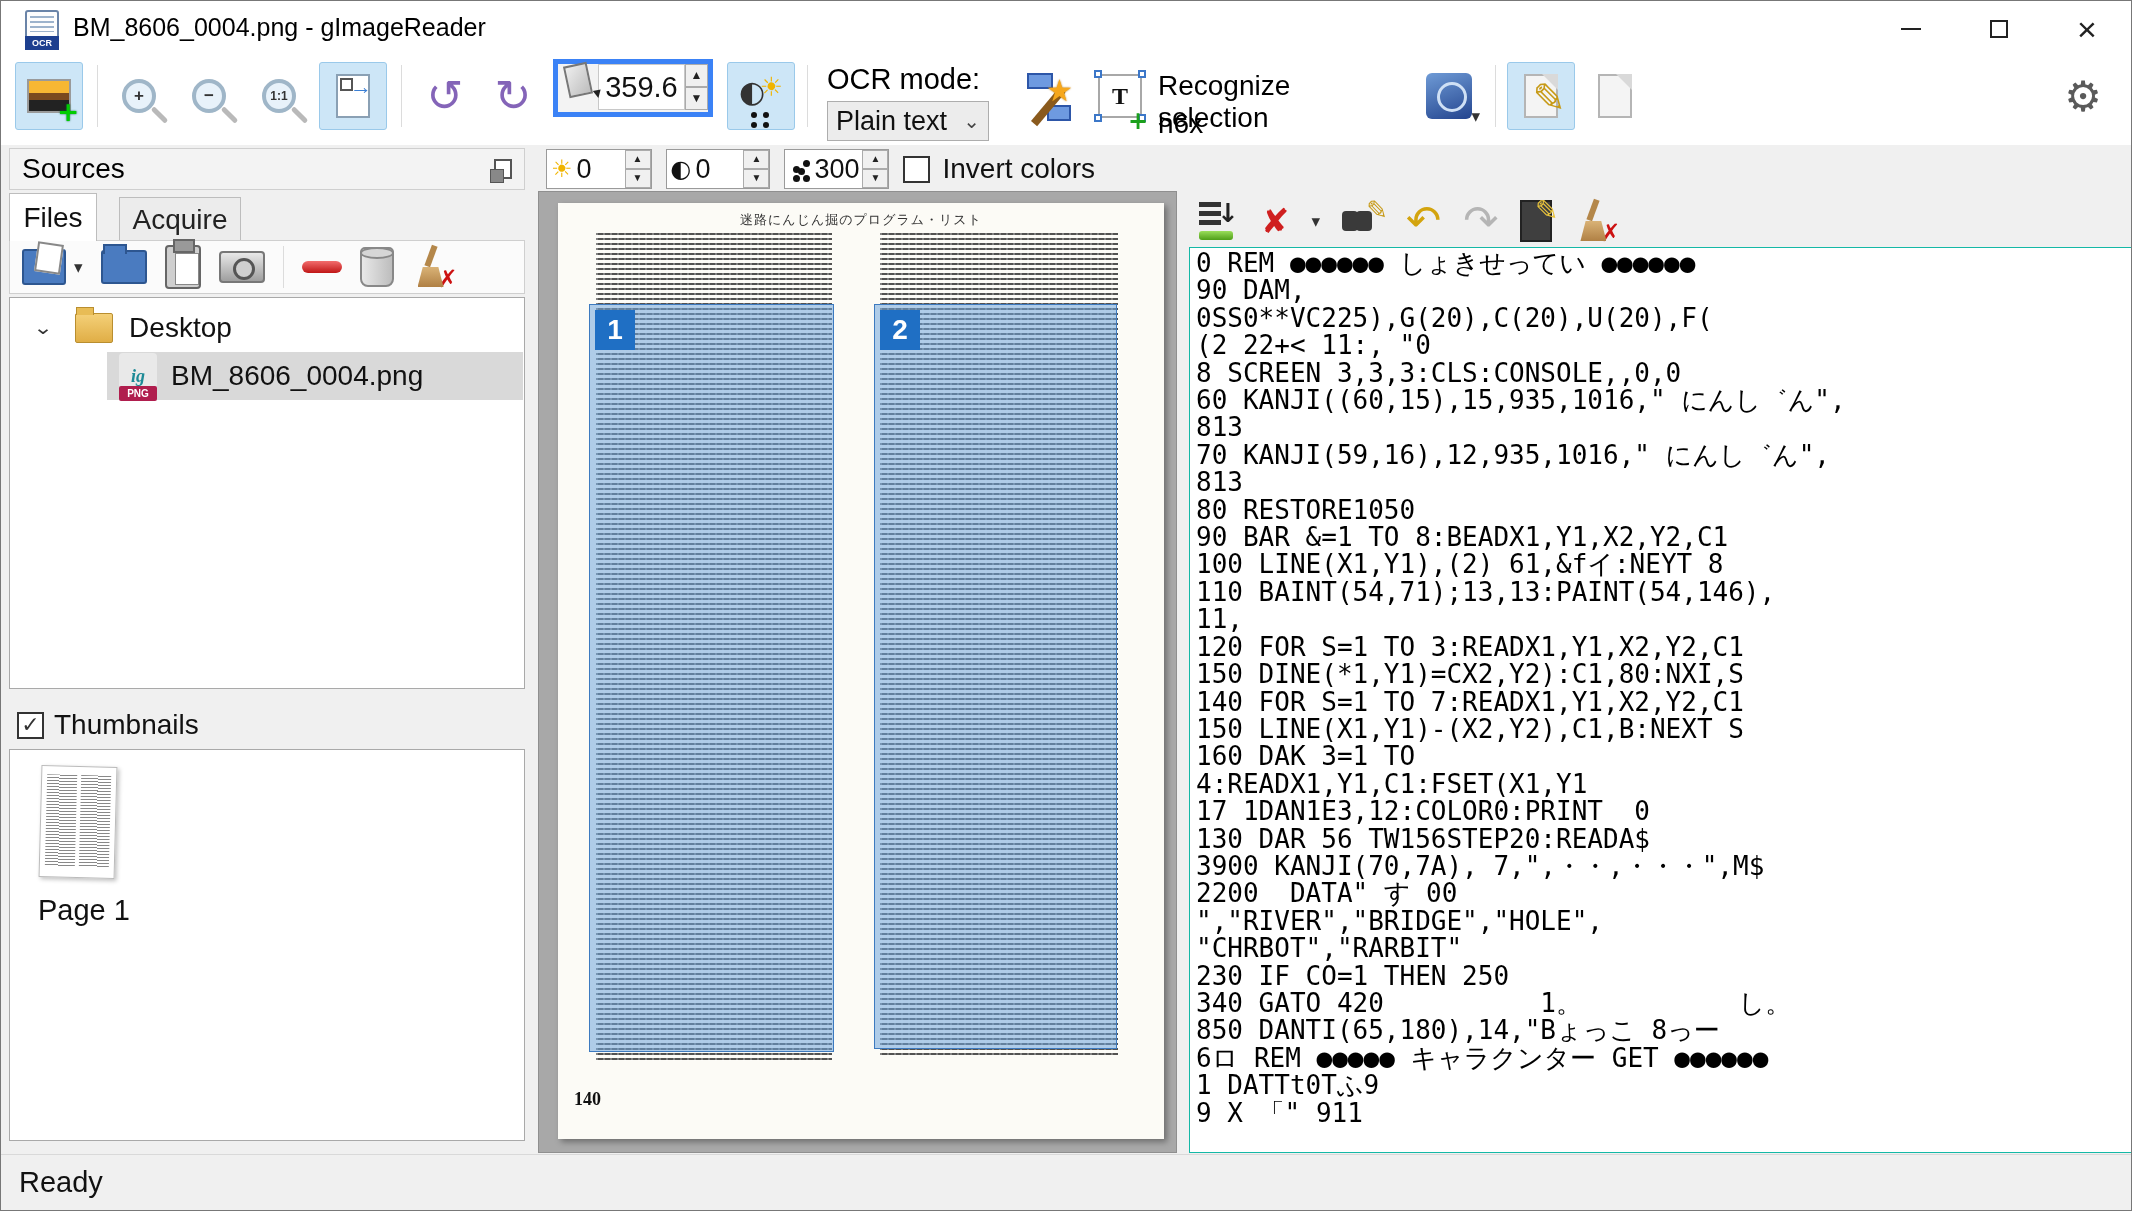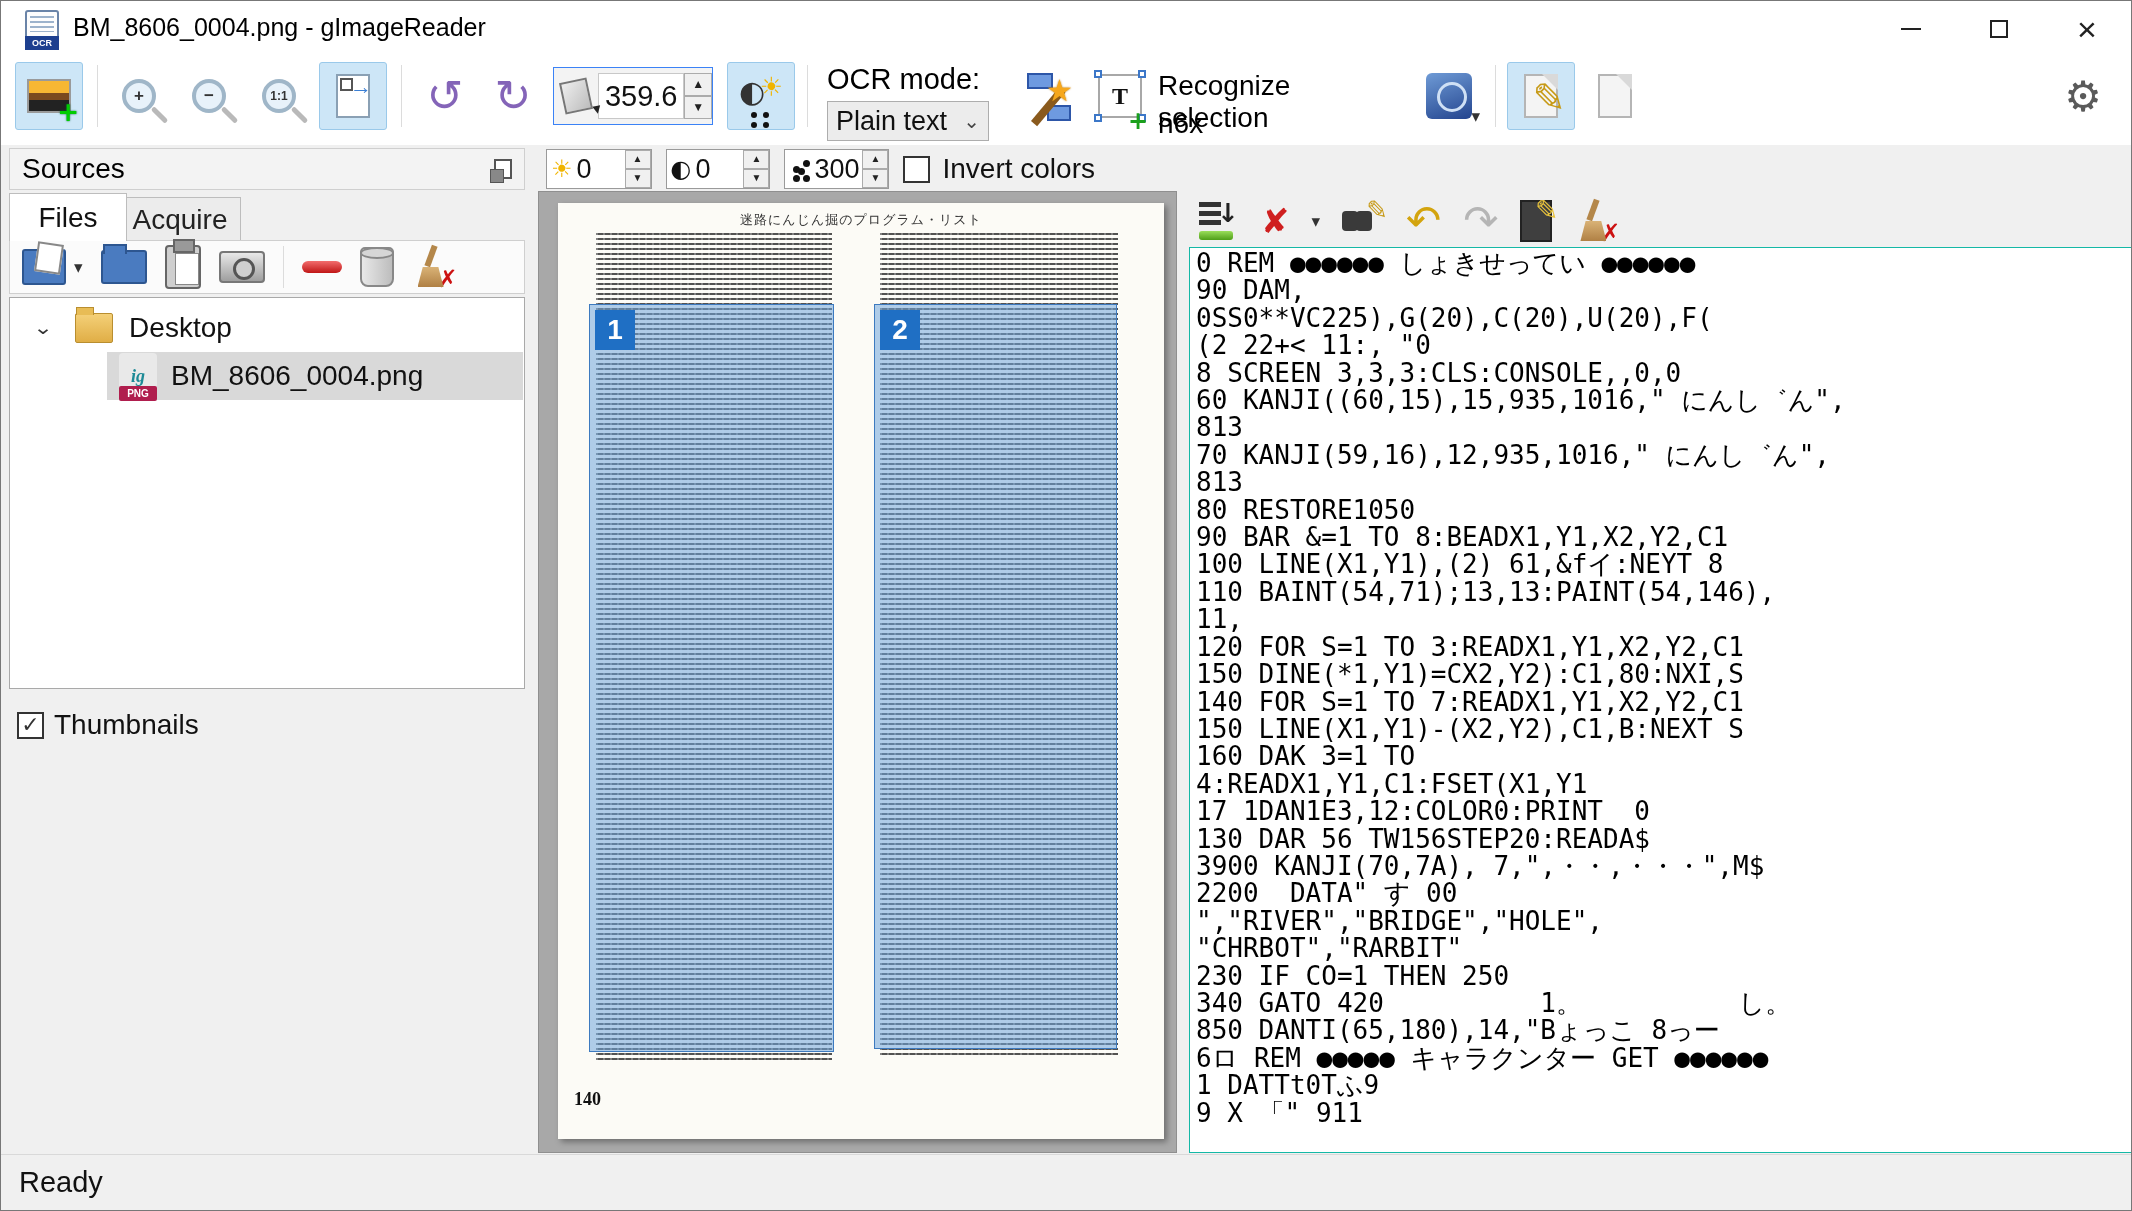--- a/index.html
+++ b/index.html
@@ -45,22 +45,22 @@
   .ico-fit::after{content:"→";position:absolute;left:12px;top:-2px;color:#3b7fd4;font-size:22px;}
   .ico-rot{font-size:44px;color:#8464b8;line-height:1;font-family:"DejaVu Sans",sans-serif;}
   .ico-sheet{width:30px;height:32px;background:linear-gradient(135deg,#eee,#bdbdbd);
     border:2px solid #777;transform:rotate(-12deg);position:relative;}
   .ico-sheet::after{content:"▾";position:absolute;right:-10px;bottom:-12px;color:#222;font-size:16px;}
   .ico-ctrl{position:relative;width:44px;height:48px;}
   .ico-ctrl .c1{position:absolute;left:0;top:2px;font-size:30px;color:#333;font-family:"DejaVu Sans",sans-serif;}
   .ico-ctrl .c2{position:absolute;right:0;top:0;font-size:26px;color:#f0b400;font-family:"DejaVu Sans",sans-serif;}
   .ico-ctrl .dots{position:absolute;left:12px;bottom:2px;width:6px;height:6px;background:#111;border-radius:50%;
     box-shadow:12px 0 0 #111,0 10px 0 #111,12px 10px 0 #111;}
-  .spin-group{position:absolute;top:10px;height:58px;border:1px solid #3b82f6;background:#f3f3f3;
-    display:flex;align-items:center;}
+  .spin-group{position:absolute;top:2px;height:58px;border:5px solid #3b82f6;background:#f3f3f3;
+    display:flex;}
   .spin-field{height:46px;background:#fff;border:1px solid #c8c8c8;display:flex;align-items:center;
     justify-content:flex-end;padding:0 6px;font-size:29px;}
   .spinner{width:30px;height:46px;display:flex;flex-direction:column;}
   .spinner div{flex:1;background:#f0f0f0;border:1px solid #ababab;font-size:12px;line-height:20px;
     text-align:center;color:#222;}
   .ocr-label{position:absolute;left:752px;top:6px;font-size:29px;color:#000;}
   .combo{position:absolute;left:752px;top:44px;width:162px;height:40px;background:#ececec;
     border:1px solid #adadad;display:flex;align-items:center;padding:0 8px;font-size:27px;}
   .combo .arrow{margin-left:auto;font-size:20px;color:#444;}
   .ico-wand{position:relative;width:48px;height:50px;}
@@ -105,21 +105,21 @@
   .mini-spin .spinner{height:38px;width:26px;}
   .mini-spin .spinner div{line-height:16px;font-size:10px;}
   .dots-icn{width:7px;height:7px;background:#111;border-radius:50%;margin:0 10px 0 4px;
     box-shadow:10px -6px 0 #111,0 9px 0 #111,10px 9px 0 #111,5px 2px 0 #111;}
   .chk{width:27px;height:27px;border:2px solid #333;background:#fff;display:flex;align-items:center;
     justify-content:center;font-size:22px;color:#333;}
   .chk-label{font-size:28px;margin-left:10px;}
 
   
   .tab{position:absolute;font-size:28px;display:flex;align-items:center;justify-content:center;}
-  .tab-files{left:8px;top:192px;width:118px;height:48px;background:#fff;border:1px solid #bdbdbd;
+  .tab-files{left:8px;top:192px;width:88px;height:48px;background:#fff;border:1px solid #bdbdbd;
     border-bottom:none;z-index:2;}
   .tab-acquire{left:118px;top:196px;width:122px;height:44px;background:#ececec;border:1px solid #bdbdbd;
     border-bottom:none;color:#222;}
   .files-bar{position:absolute;left:8px;top:239px;width:516px;height:54px;background:#fbfbfb;
     border:1px solid #cfcfcf;display:flex;align-items:center;gap:18px;padding-left:12px;}
   .ico-openfile{width:44px;height:36px;position:relative;background:#4a7bc0;border:2px solid #2d5690;border-radius:3px;}
   .ico-openfile::before{content:"";position:absolute;right:2px;top:-8px;width:22px;height:26px;
     background:#fff;border:2px solid #888;transform:rotate(8deg);}
   .ico-folder{width:46px;height:34px;background:#4a7bc0;border:2px solid #2d5690;border-radius:3px;position:relative;}
   .ico-folder::before{content:"";position:absolute;left:0;top:-8px;width:20px;height:8px;
@@ -391,20 +391,24 @@
       <span>BM_8606_0004.png</span>
     </div>
   </div>
 
   <div class="thumbs-row">
     <div class="chk">
         <span>✓</span>
       </div>
     <span class="chk-label">Thumbnails</span>
   </div>
+  <div class="thumbs-box">
+    <div class="thumb-img"></div>
+    <div class="page1-label">Page 1</div>
+  </div>
 
   <div class="canvas">
     <div class="doc-page">
       <div class="doc-title">迷路にんじん掘のプログラム・リスト</div>
       <div class="col-sim col1"></div>
       <div class="col-sim col2"></div>
       <div class="sel sel1">
         <div class="sel-badge">1</div>
       </div>
       <div class="sel sel2">

